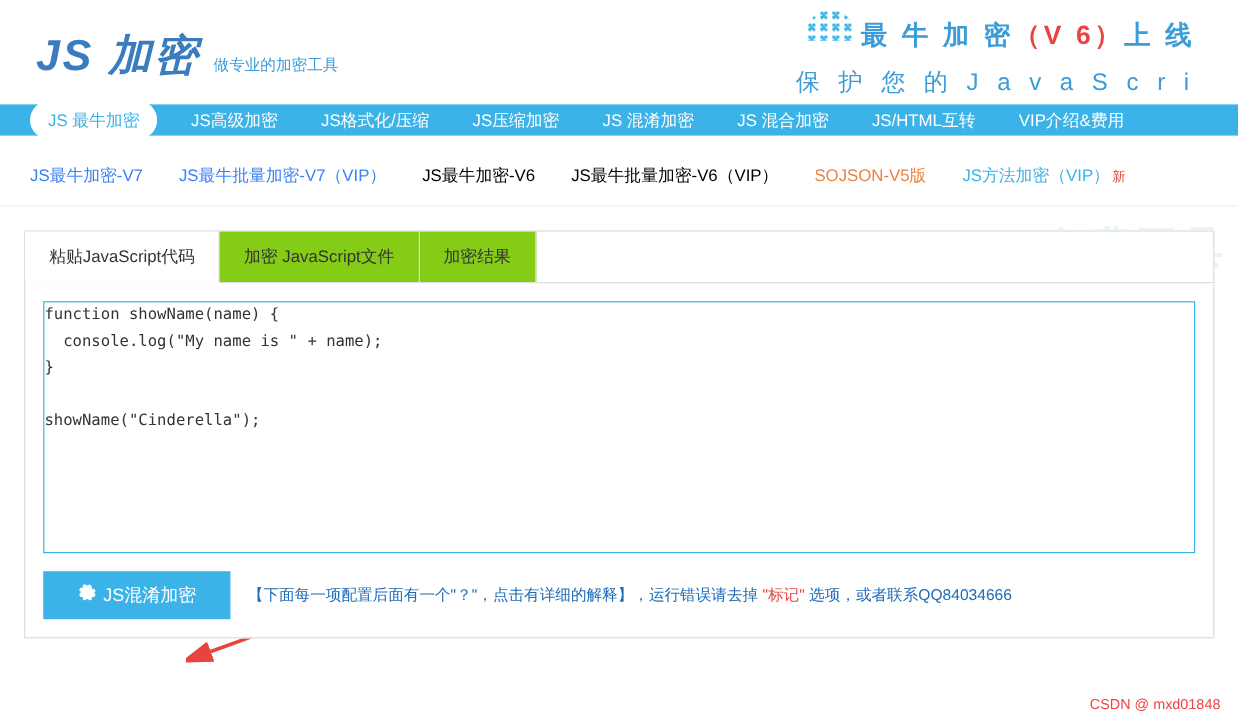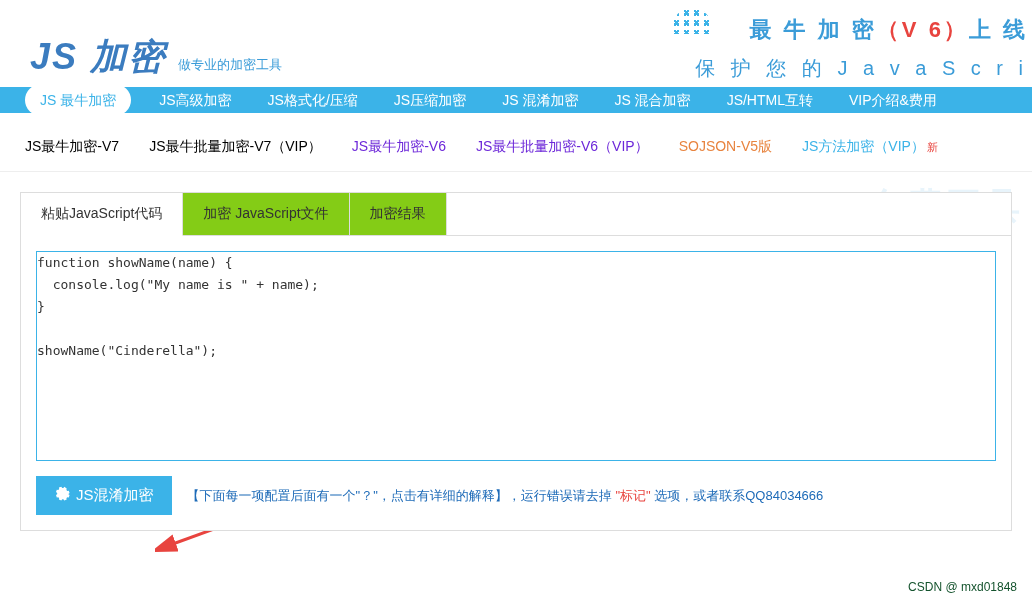--- a/index.html
+++ b/index.html
@@ -1,17 +1,17 @@
 <!DOCTYPE html>
 <html><head>
 <meta charset="utf-8">
 <style>
   * { box-sizing: border-box; margin: 0; padding: 0; }
   body { font-family: "Microsoft YaHei", Arial, sans-serif; font-size: 14px; color: #333; background: #fff; width: 1032px; height: 602px; overflow: hidden; position: relative; }
-  .header { padding: 10px 4px 5px 30px; display: flex; justify-content: space-between; align-items: flex-end; }
+  .header { padding: 10px 36px 5px 30px; display: flex; justify-content: space-between; align-items: center; }
   .logo-block { }
   .logo-main { font-size: 36px; font-weight: bold; color: #3b7cbf; font-style: italic; letter-spacing: 2px; display: inline-block; }
   .logo-tag { font-size: 13px; color: #3b9cd8; margin-left: 8px; }
   .logo-url { font-size: 18px; color: #3b9cd8; margin-left: 90px; margin-top: -5px; }
   .header-right { text-align: right; padding-top: 5px; margin-left: 16px; }
   .hr-line1 { font-size: 22px; font-weight: bold; color: #3b9cd8; letter-spacing: 3px; }
   .hr-line1 .red { color: #e8443f; }
   .hr-line2 { font-size: 20px; color: #3b9cd8; letter-spacing: 5px; margin-top: 10px; }
   .decor-circle { position: absolute; right: 320px; top: 8px; width: 40px; height: 40px; background:
     radial-gradient(circle at 30% 30%, #3bb3e8 1.5px, transparent 1.5px),
@@ -19,43 +19,43 @@
     radial-gradient(circle at 45% 50%, #3bb3e8 1.5px, transparent 1.5px),
     radial-gradient(circle at 30% 65%, #3bb3e8 1.5px, transparent 1.5px),
     radial-gradient(circle at 60% 65%, #3bb3e8 1.5px, transparent 1.5px);
     background-size: 10px 10px; border-radius: 50%; clip-path: polygon(0 0, 100% 0, 100% 65%, 0 65%);
     background-color: transparent; }
   .nav { background: #3bb3e8; height: 26px; display: flex; align-items: center; padding: 0 15px; }
   .nav-item { color: #fff; padding: 0 18px; height: 42px; line-height: 42px; font-size: 14px; cursor: pointer; }
   .nav-item.active { background: #fff; color: #3bb3e8; border-radius: 18px; height: 32px; line-height: 32px; margin: 0 10px; padding: 0 15px; }
   .subnav { padding: 25px 20px 15px 25px; display: flex; gap: 30px; border-bottom: 1px solid #eee; margin-bottom: 20px;}
   .subnav a { text-decoration: none; font-size: 14px; cursor: pointer; }
-  .sn-red { color: #000000; }
-  .sn-blue { color: #6d28d9; }
+  .sn-red { color: #3b82f6; }
+  .sn-blue { color: #000000; }
   .sn-orange { color: #e8843f; }
   .sn-green { color: #3bb3e8; }
   .new-badge { color: #e8443f; font-size: 11px; margin-left: 2px;}
   .content { padding: 0 20px; position: relative; }
   .bg-text { position: absolute; right: 10px; top: -10px; font-size: 36px; color: #e8f4fb; font-weight: bold; letter-spacing: 2px; z-index: 0; }
   .panel { border: 1px solid #ddd; position: relative; z-index: 1; background: #fff; }
   .tabs { display: flex; border-bottom: 1px solid #ddd; }
   .tab { padding: 12px 20px; font-size: 14px; cursor: pointer; border-right: 1px solid #ddd; background: #84cc16; }
   .tab.active { background: #fff; border-bottom: 1px solid #fff; margin-bottom: -1px; }
   .code-area { border: 1px solid #3bb3e8; margin: 15px; height: 210px; font-family: Consolas, monospace; font-size: 13px; line-height: 1.7; white-space: pre; position: relative; }
   .annotations { position: absolute; left: 505px; top: 310px; color: #e8443f; font-size: 22px; letter-spacing: 1px; }
   .annotations div { margin-bottom: 30px; }
   .arrow { position: absolute; }
   .arrow svg { display: block; }
   .footer-row { margin: 5px 15px 15px 15px; display: flex; align-items: center; gap: 15px; }
-  .action-btn { background: #3bb3e8; color: #fff; border: none; padding: 10px 18px; font-size: 15px; cursor: pointer; display: flex; align-items: center; gap: 6px; }
+  .action-btn { background: #3bb3e8; color: #fff; border: none; padding: 10px 28px; font-size: 15px; cursor: pointer; display: flex; align-items: center; gap: 6px; }
   .gear-icon { display: inline-block; }
   .footer-text { font-size: 13px; }
   .ft-blue { color: #1e6bb8; }
   .ft-red { color: #e8443f; }
-  .watermark { position: absolute; right: 15px; bottom: 8px; color: #14532d; font-size: 12px; margin-top: 28px; }
+  .watermark { position: absolute; right: 15px; bottom: 8px; color: #ef4444; font-size: 12px; margin-top: 28px; }
 </style>
 </head>
 <body>
 
 <div class="decor-circle"></div>
 
 <div class="header">
   <div class="logo-block">
     <div>
       <span class="logo-main">JS 加密</span>

